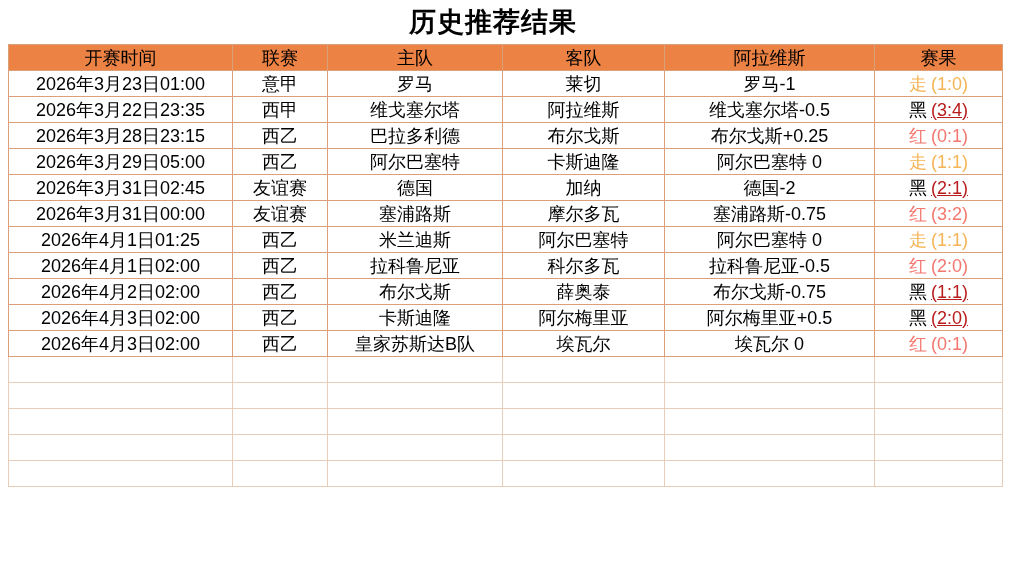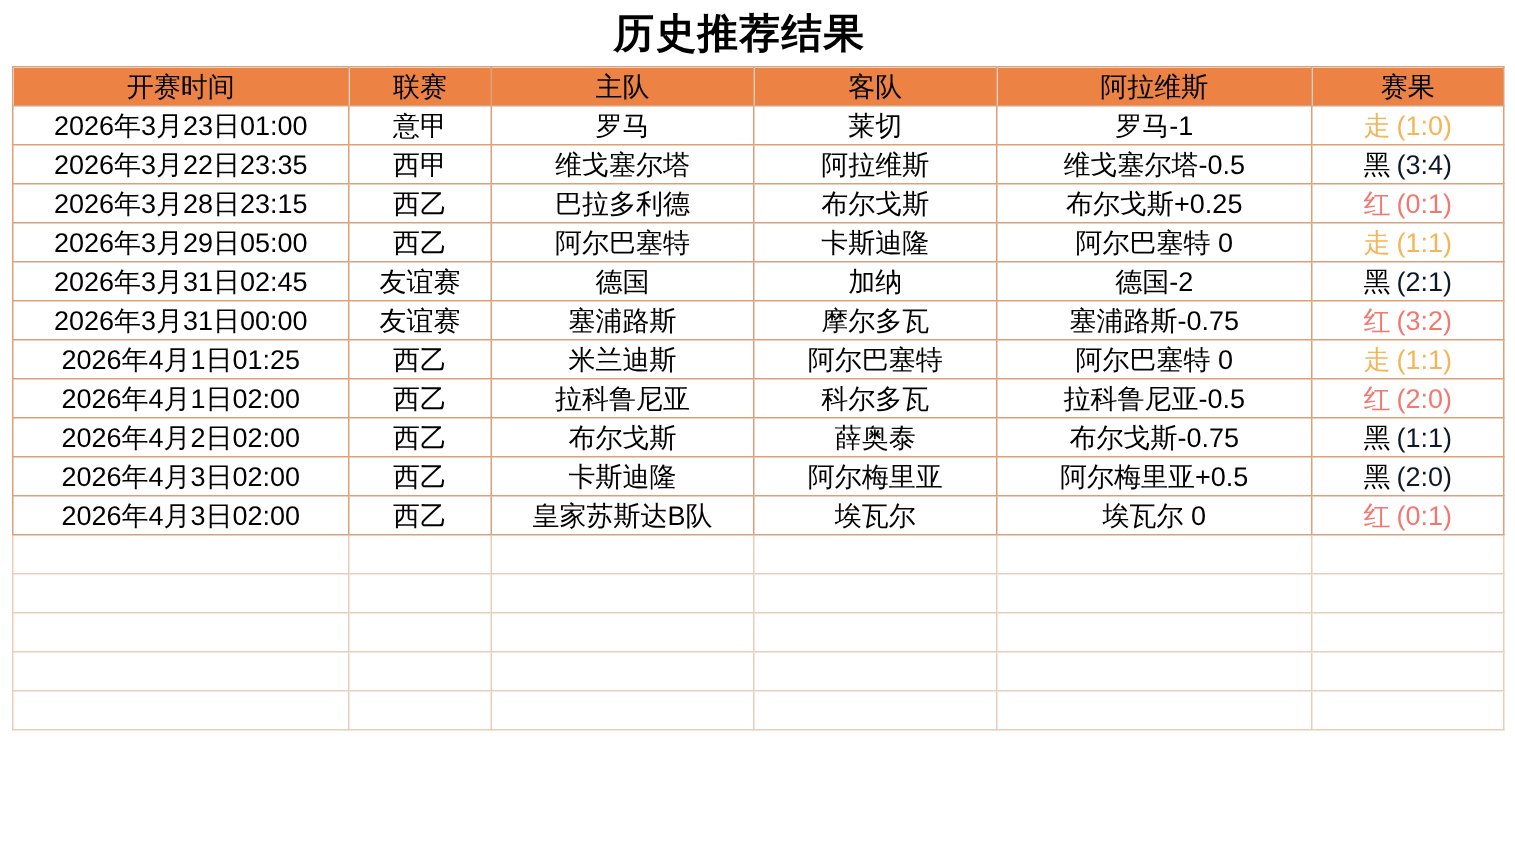--- a/index.html
+++ b/index.html
@@ -65,21 +65,21 @@
     height: 25px;
     border: 1px solid #e8cdbb;
   }
   .res {
     display: inline-block;
   }
   .res .mark { font-weight: normal; }
   .res-red .mark, .res-red .score { color: #f4776f; }
   .res-zou .mark, .res-zou .score { color: #f5b455; }
   .res-hei .mark { color: #000000; }
-  .res-hei .score { color: #0f172a; }
+  .res-hei .score { color: #b91c1c; text-decoration: underline; }
   .score { margin-left: 4px; }
 </style>
 </head>
 <body>
 
 <div id="page">
   <div class="title">历史推荐结果</div>
 
   <table class="sheet">
     <colgroup>

